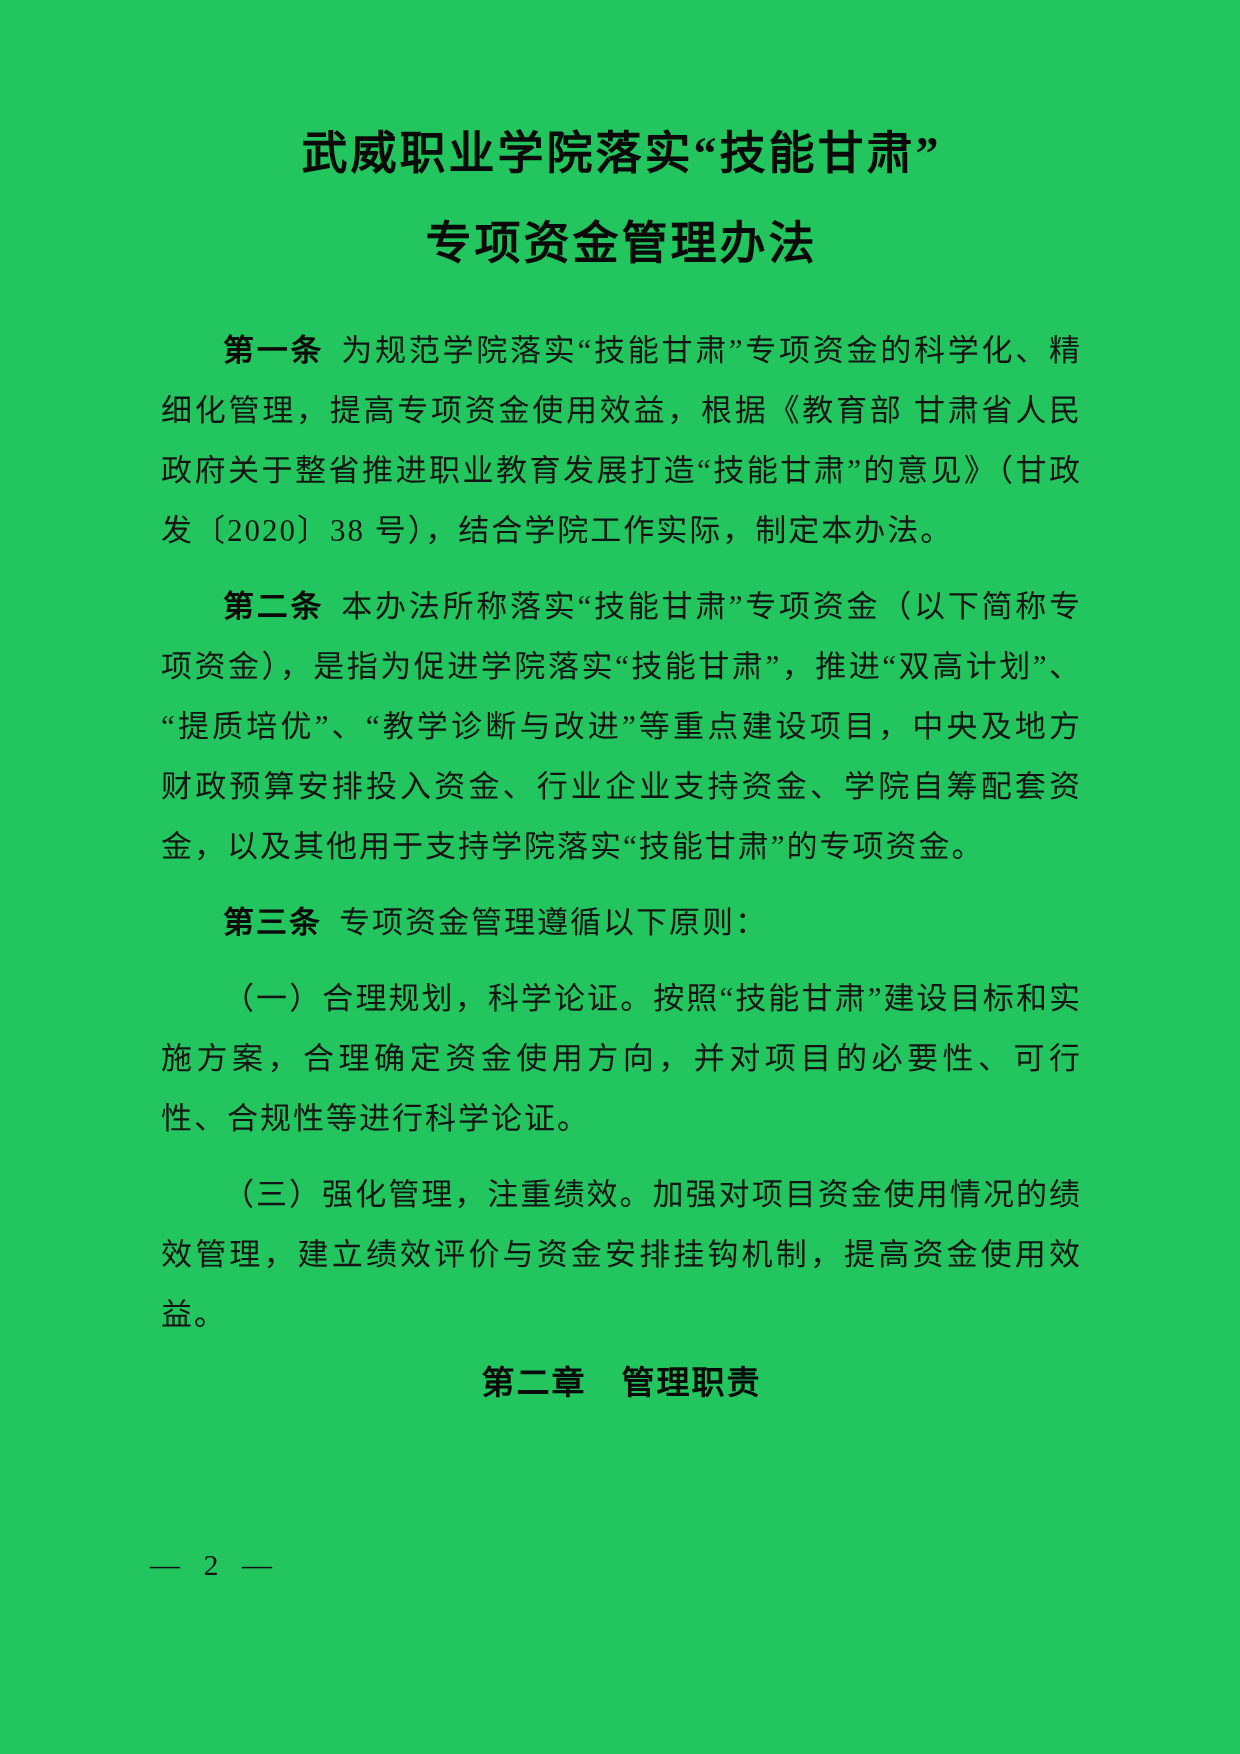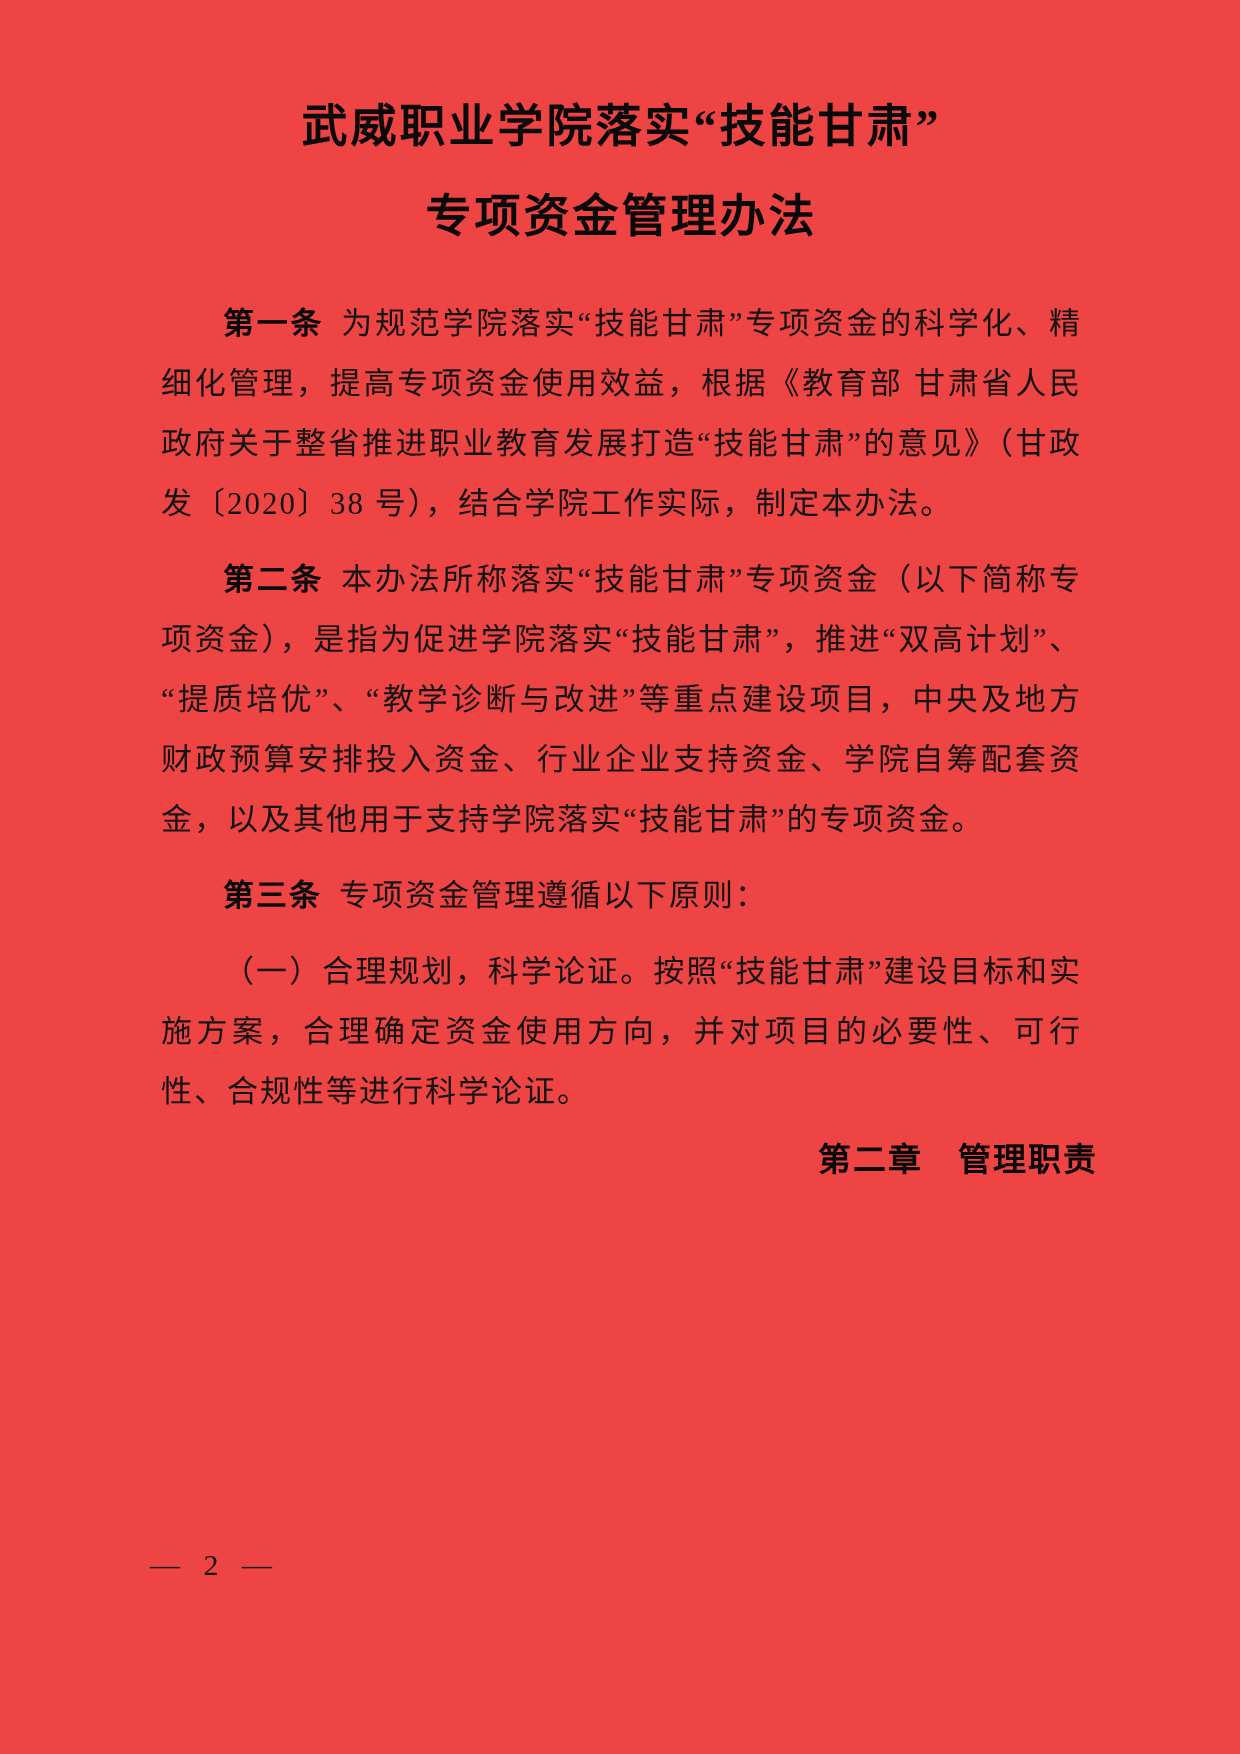--- a/index.html
+++ b/index.html
@@ -4,23 +4,23 @@
 <style>
   html, body {
     margin: 0;
     padding: 0;
     background: #ffffff;
   }
   .page {
     position: relative;
     width: 1240px;
     height: 1754px;
-    background: #ef4444;
+    background: #22c55e;
     box-sizing: border-box;
-    padding: 82px 142px 0 145px;
+    padding: 109px 142px 0 145px;
     overflow: hidden;
     color: #101010;
     font-family: "Liberation Serif", "DejaVu Serif", serif;
   }
   .doc-title {
     margin: 0 0 32px 0;
     text-align: center;
     font-size: 46px;
     font-weight: 700;
     letter-spacing: 3px;
@@ -35,21 +35,21 @@
     margin: 0;
     text-align: center;
     font-size: 33px;
     font-weight: 700;
     line-height: 44px;
     letter-spacing: 2px;
     font-family: "Liberation Sans", "DejaVu Sans", sans-serif;
     color: #0a0a0a;
   }
   .chapter-top { margin-bottom: 14px; }
-  .chapter-bottom { margin-top: 14px; text-align: right; }
+  .chapter-bottom { margin-top: 14px; }
   .body-para {
     margin: 16px;
     font-size: 31px;
     line-height: 60px;
     letter-spacing: 2px;
     text-align: justify;
     text-align-last: left;
     text-indent: 2em;
     color: #141414;
   }
@@ -82,18 +82,19 @@
 
   <p class="body-para"><span class="article-label">第一条</span><span>为规范学院落实“技能甘肃”专项资金的科学化、精细化管理，提高专项资金使用效益，根据《教育部 甘肃省人民政府关于整省推进职业教育发展打造“技能甘肃”的意见》（甘政发〔2020〕38 号），结合学院工作实际，制定本办法。</span></p>
 
   <p class="body-para"><span class="article-label">第二条</span><span>本办法所称落实“技能甘肃”专项资金（以下简称专项资金），是指为促进学院落实“技能甘肃”，推进“双高计划”、“提质培优”、“教学诊断与改进”等重点建设项目，中央及地方财政预算安排投入资金、行业企业支持资金、学院自筹配套资金，以及其他用于支持学院落实“技能甘肃”的专项资金。</span></p>
 
   <p class="body-para"><span class="article-label">第三条</span><span>专项资金管理遵循以下原则：</span></p>
 
   <p class="body-para">（一）合理规划，科学论证。按照“技能甘肃”建设目标和实施方案，合理确定资金使用方向，并对项目的必要性、可行性、合规性等进行科学论证。</p>
 
 
+  <p class="body-para">（三）强化管理，注重绩效。加强对项目资金使用情况的绩效管理，建立绩效评价与资金安排挂钩机制，提高资金使用效益。</p>
 
   <h2 class="chapter chapter-bottom">第二章　管理职责</h2>
 
   <div class="page-number">— 2 —</div>
 
 </div>
 
 </body></html>

